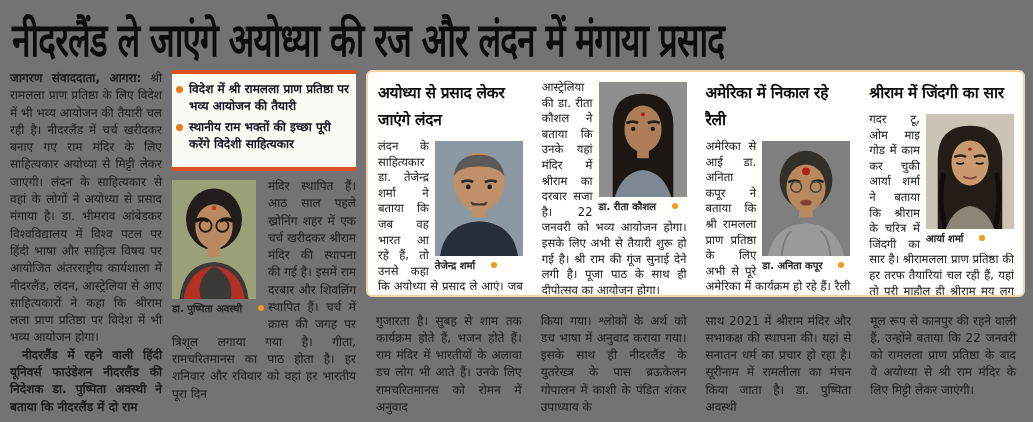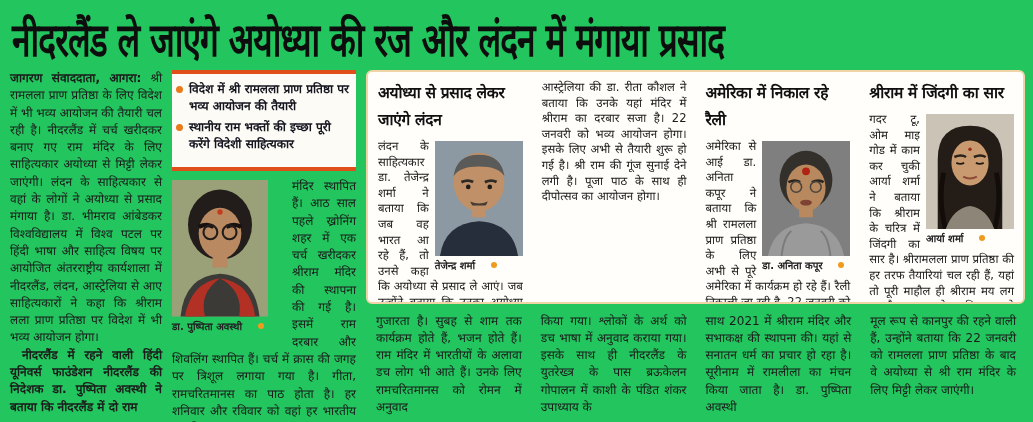--- a/index.html
+++ b/index.html
@@ -1,19 +1,19 @@
 <!DOCTYPE html>
 <html lang="hi"><head>
 <meta charset="utf-8">
 <style>
   * { margin:0; padding:0; box-sizing:border-box; }
   body { background:#e8e8e8; }
   .page {
     width:1033px; height:422px; margin:0 auto; position:relative;
-    background:#22c55e; color:#1b1b1b; overflow:hidden;
+    background:#737373; color:#1b1b1b; overflow:hidden;
     font-family:"DejaVu Sans", sans-serif;
   }
   
   .headline-wrap { padding:14px 10px 2px 12px; height:64px; overflow:visible; }
   .headline {
     font-size:36px; font-weight:bold; white-space:nowrap; letter-spacing:-1px;
     color:#0d0d0d; display:inline-block; transform:scale(0.93,1.28);
     transform-origin:left center;
   }
   
@@ -33,42 +33,42 @@
   .hl-box li {
     font-weight:bold; font-size:12px; line-height:16.5px; color:#15151f;
     padding-left:13px; position:relative; margin-bottom:5px;
   }
   .hl-box li:last-child { margin-bottom:8px; }
   .hl-box li .bullet-dot {
     position:absolute; left:0; top:5px; width:7px; height:7px;
     border-radius:50%; background:#e87a1c;
   }
 
-  figure.photo { float:left; width:96px; margin:2px 24px 2px 0; }
+  figure.photo { float:left; width:84px; margin:2px 12px 2px 0; }
   figure.photo.right { float:right; margin:2px 0 2px 6px; width:88px; }
   figure.photo svg { display:block; width:100%; height:auto; }
   figcaption {
     font-size:10px; font-weight:bold; color:#222; margin-top:2px;
     display:flex; align-items:center; gap:16px; white-space:nowrap;
   }
   .cap-dot { width:6px; height:6px; border-radius:50%; background:#f09a20; flex:none; }
 
   
   .right { flex:1; display:flex; flex-direction:column; min-width:0; }
   .feature-box {
     border:2px solid #f0d3a6; border-radius:6px; background:#fffefa;
     display:flex; height:240px; overflow:hidden;
   }
   .feature-col { flex:1; padding:8px 9px 4px 10px; min-width:0; }
   .feature-col h3 {
     font-size:15.5px; line-height:27px; font-weight:bold; color:#101010;
     margin-bottom:5px; letter-spacing:-0.3px;
   }
   .feature-col .para { font-size:11.5px; line-height:15.6px; }
-  .footer-row { display:flex; flex:1; padding-top:9px; }
+  .footer-row { display:flex; flex:1; padding-top:16px; }
   .footer-col { flex:1; padding:0 9px 0 10px; min-width:0; }
   .footer-col .para { font-size:12px; line-height:17.2px; }
 </style>
 </head>
 <body>
 
 <div class="page">
 
   <div class="headline-wrap">
     <h1 class="headline">नीदरलैंड ले जाएंगे अयोध्या की रज और लंदन में मंगाया प्रसाद</h1>
@@ -129,20 +129,37 @@
             </svg>
             <figcaption>
                 <span>तेजेन्द्र शर्मा</span>
                 <span class="cap-dot"></span>
               </figcaption>
           </figure>
           <p class="para"><span>लंदन के साहित्यकार डा. तेजेन्द्र शर्मा ने बताया कि जब वह भारत आ रहे हैं, तो उनसे कहा कि अयोध्या से प्रसाद ले आएं। जब उन्होंने </span><span>बताया कि उनका अयोध्या जाने का कार्यक्रम नहीं है, तो भी किसी भी तरह से लाएं, प्रसाद जरूर लेकर आएं।</span></p>
         </div>
 
         <div class="feature-col">
+          <figure class="photo right">
+            <svg viewBox="0 0 90 118">
+              <rect width="90" height="118" fill="#8f8f8f"></rect>
+              <path d="M14 118 V44 q0 -32 31 -32 q31 0 31 32 V118 Z" fill="#1c1713"></path>
+              <ellipse cx="45" cy="48" rx="19" ry="24" fill="#ad7e58"></ellipse>
+              <path d="M28 42 q7 -3 12 0 M50 42 q7 -3 12 0" stroke="#241e18" stroke-width="3" fill="none"></path>
+              <circle cx="35" cy="48" r="2.2" fill="#1d1813"></circle>
+              <circle cx="55" cy="48" r="2.2" fill="#1d1813"></circle>
+              <circle cx="45" cy="33" r="2" fill="#a32315"></circle>
+              <path d="M16 118 q8 -26 29 -28 q21 2 29 28 Z" fill="#7d8893"></path>
+              <rect x="39" y="68" width="12" height="10" fill="#ad7e58"></rect>
+            </svg>
+            <figcaption>
+                <span>डा. रीता कौशल</span>
+                <span class="cap-dot"></span>
+              </figcaption>
+          </figure>
           <p class="para"><span>आस्ट्रेलिया की डा. रीता कौशल ने बताया कि उनके यहां मंदिर में श्रीराम का दरबार सजा है। 22 जनवरी को भव्य आयोजन होगा। इसके लिए </span><span>अभी से तैयारी शुरू हो गई है। श्री राम की गूंज सुनाई देने लगी है। पूजा पाठ के साथ ही दीपोत्सव का आयोजन होगा।</span></p>
         </div>
 
         <div class="feature-col">
           <h3>अमेरिका में निकाल रहे रैली</h3>
           <figure class="photo right">
             <svg viewBox="0 0 90 118">
               <rect width="90" height="118" fill="#7f7f7f"></rect>
               <ellipse cx="45" cy="40" rx="27" ry="30" fill="#33302c"></ellipse>
               <ellipse cx="45" cy="48" rx="20" ry="24" fill="#b8895f"></ellipse>

